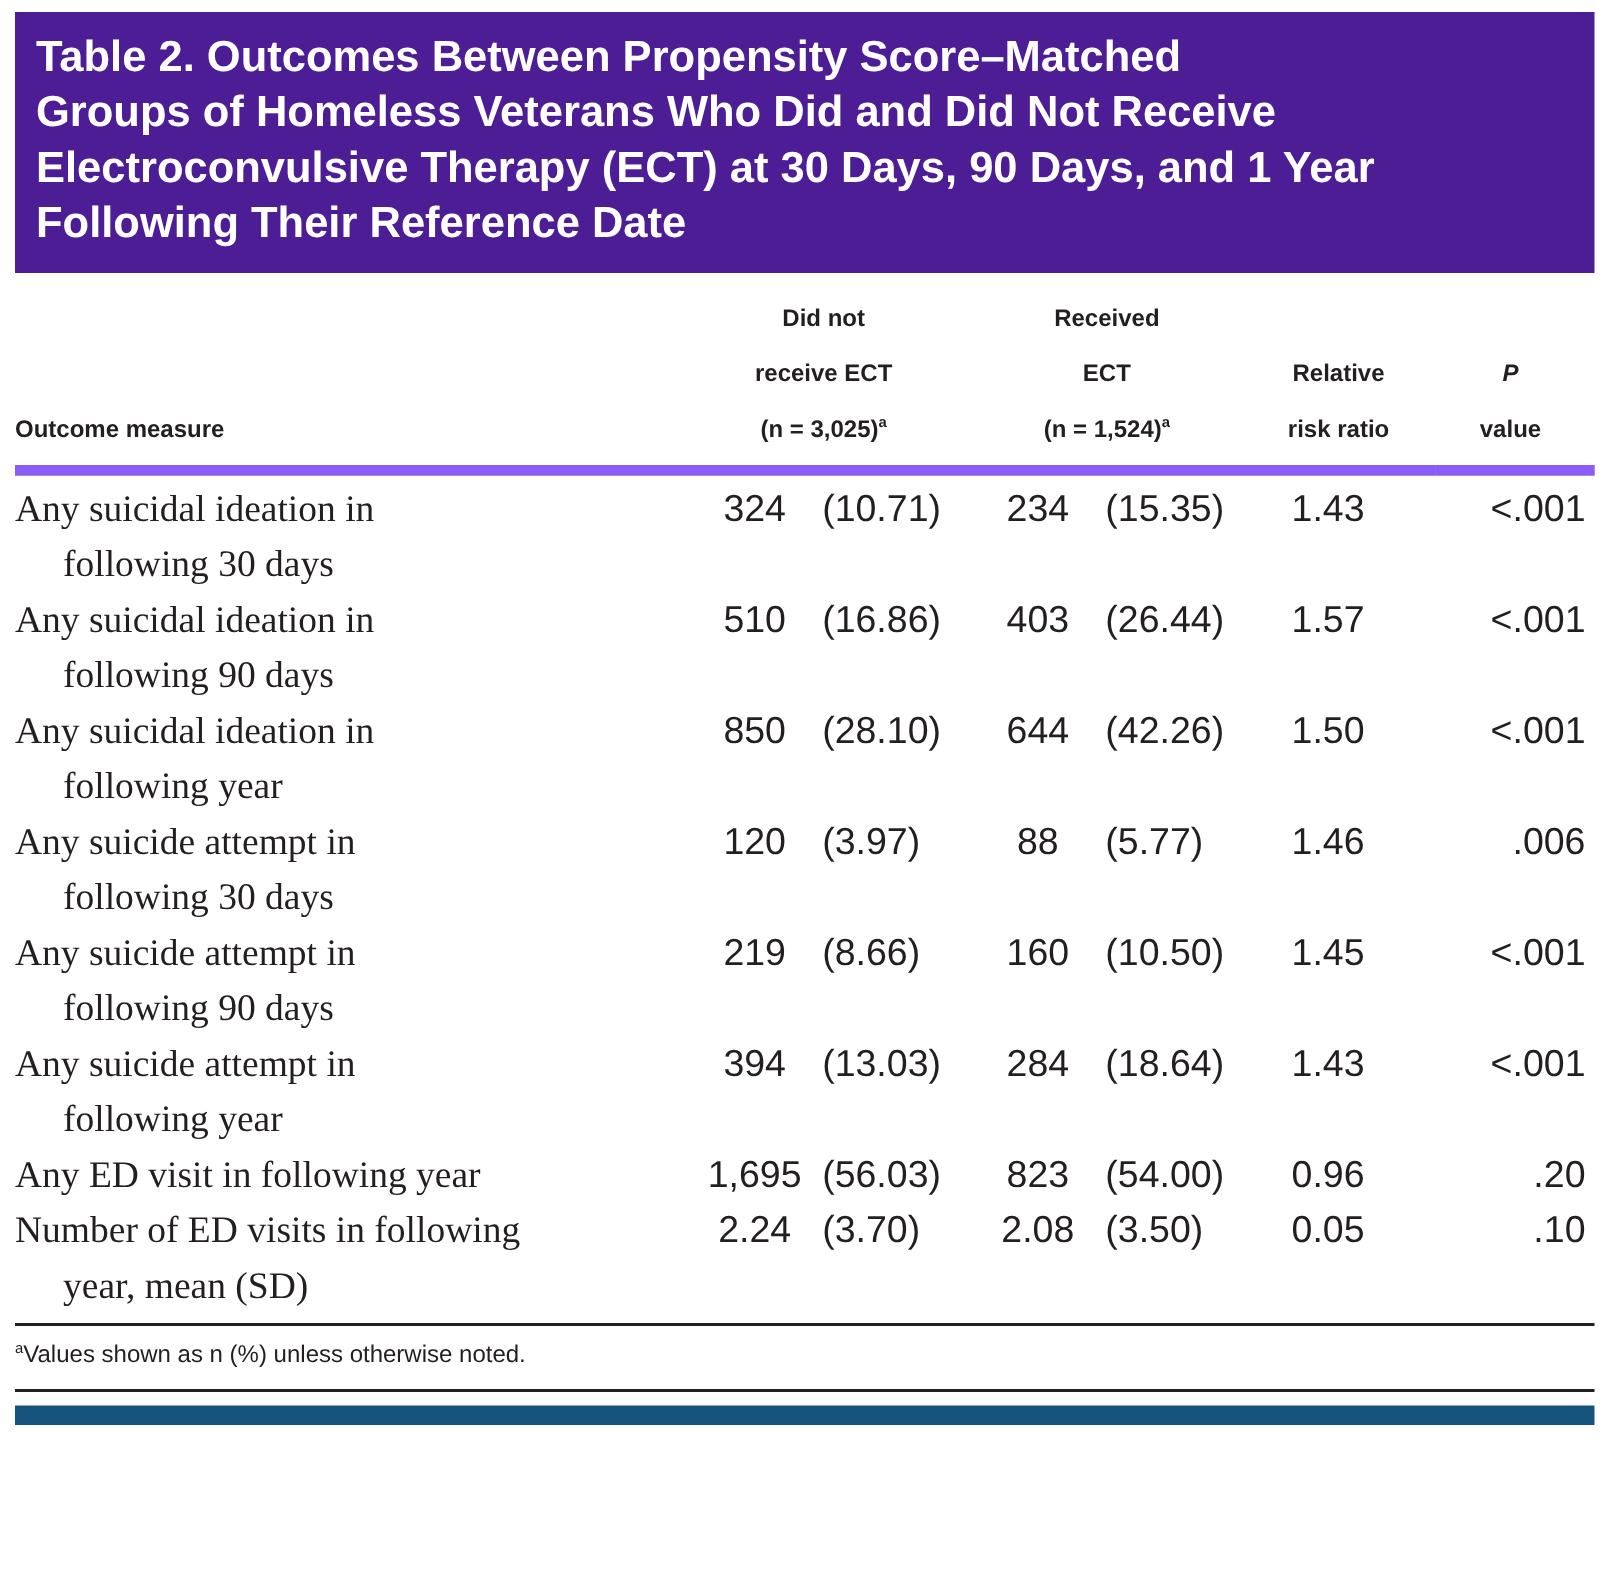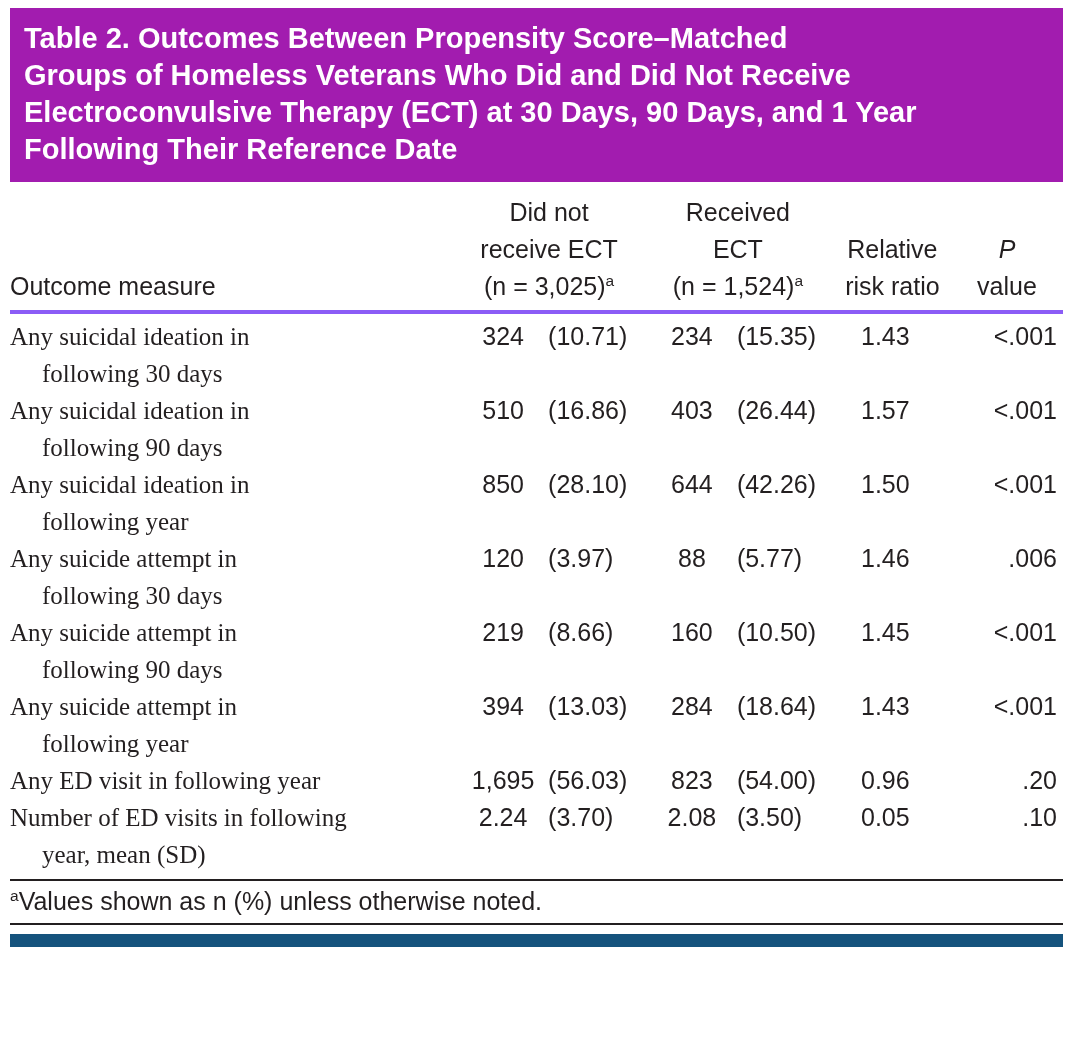--- a/index.html
+++ b/index.html
@@ -34,27 +34,27 @@
     margin-top: 6px;
     table-layout: fixed;
   }
   col.c-outcome { width: 436px; }
   col.c-noect   { width: 196px; }
   col.c-ect     { width: 178px; }
   col.c-rrr     { width: 128px; }
   col.c-pv      { width: 105px; }
 
   thead th {
-    font-weight: normal;
-    font-size: 25px;
+    font-weight: bold;
+    font-size: 16px;
     line-height: 37px;
     vertical-align: bottom;
     text-align: center;
     padding: 6px 0 5px 0;
-    border-bottom: 4px solid #8b5cf6;
+    border-bottom: 7px solid #8b5cf6;
   }
   thead th.h-outcome { text-align: left; }
   thead th.h-pv { padding-right: 6px; }
   sup { font-size: 62%; vertical-align: super; line-height: 0; }
   .italic { font-style: italic; }
 
   tbody td {
     font-size: 25px;
     line-height: 37px;
     vertical-align: top;
@@ -75,35 +75,35 @@
   td.pv  { text-align: right; padding-right: 6px; }
 
   
   .footnote-wrap {
     border-top: 2px solid #231F20;
     border-bottom: 2px solid #231F20;
     margin-top: 6px;
     padding: 3px 0 5px 0;
   }
   .footnote {
-    font-size: 25px;
+    font-size: 16px;
     line-height: 34px;
   }
   .bottom-bar {
     background: #15537D;
     height: 13px;
     margin-top: 9px;
   }
 </style>
 </head>
 <body>
 
 <div class="page">
 
-  <header class="title-bar" style="background: #a21caf;">
+  <header class="title-bar" style="background: #4c1d95;">
     <h1>Table 2. Outcomes Between Propensity Score–Matched
 Groups of Homeless Veterans Who Did and Did Not Receive
 Electroconvulsive Therapy (ECT) at 30 Days, 90 Days, and 1 Year
 Following Their Reference Date</h1>
   </header>
 
   <table class="outcomes">
     <colgroup>
       <col class="c-outcome">
         <col class="c-noect">

